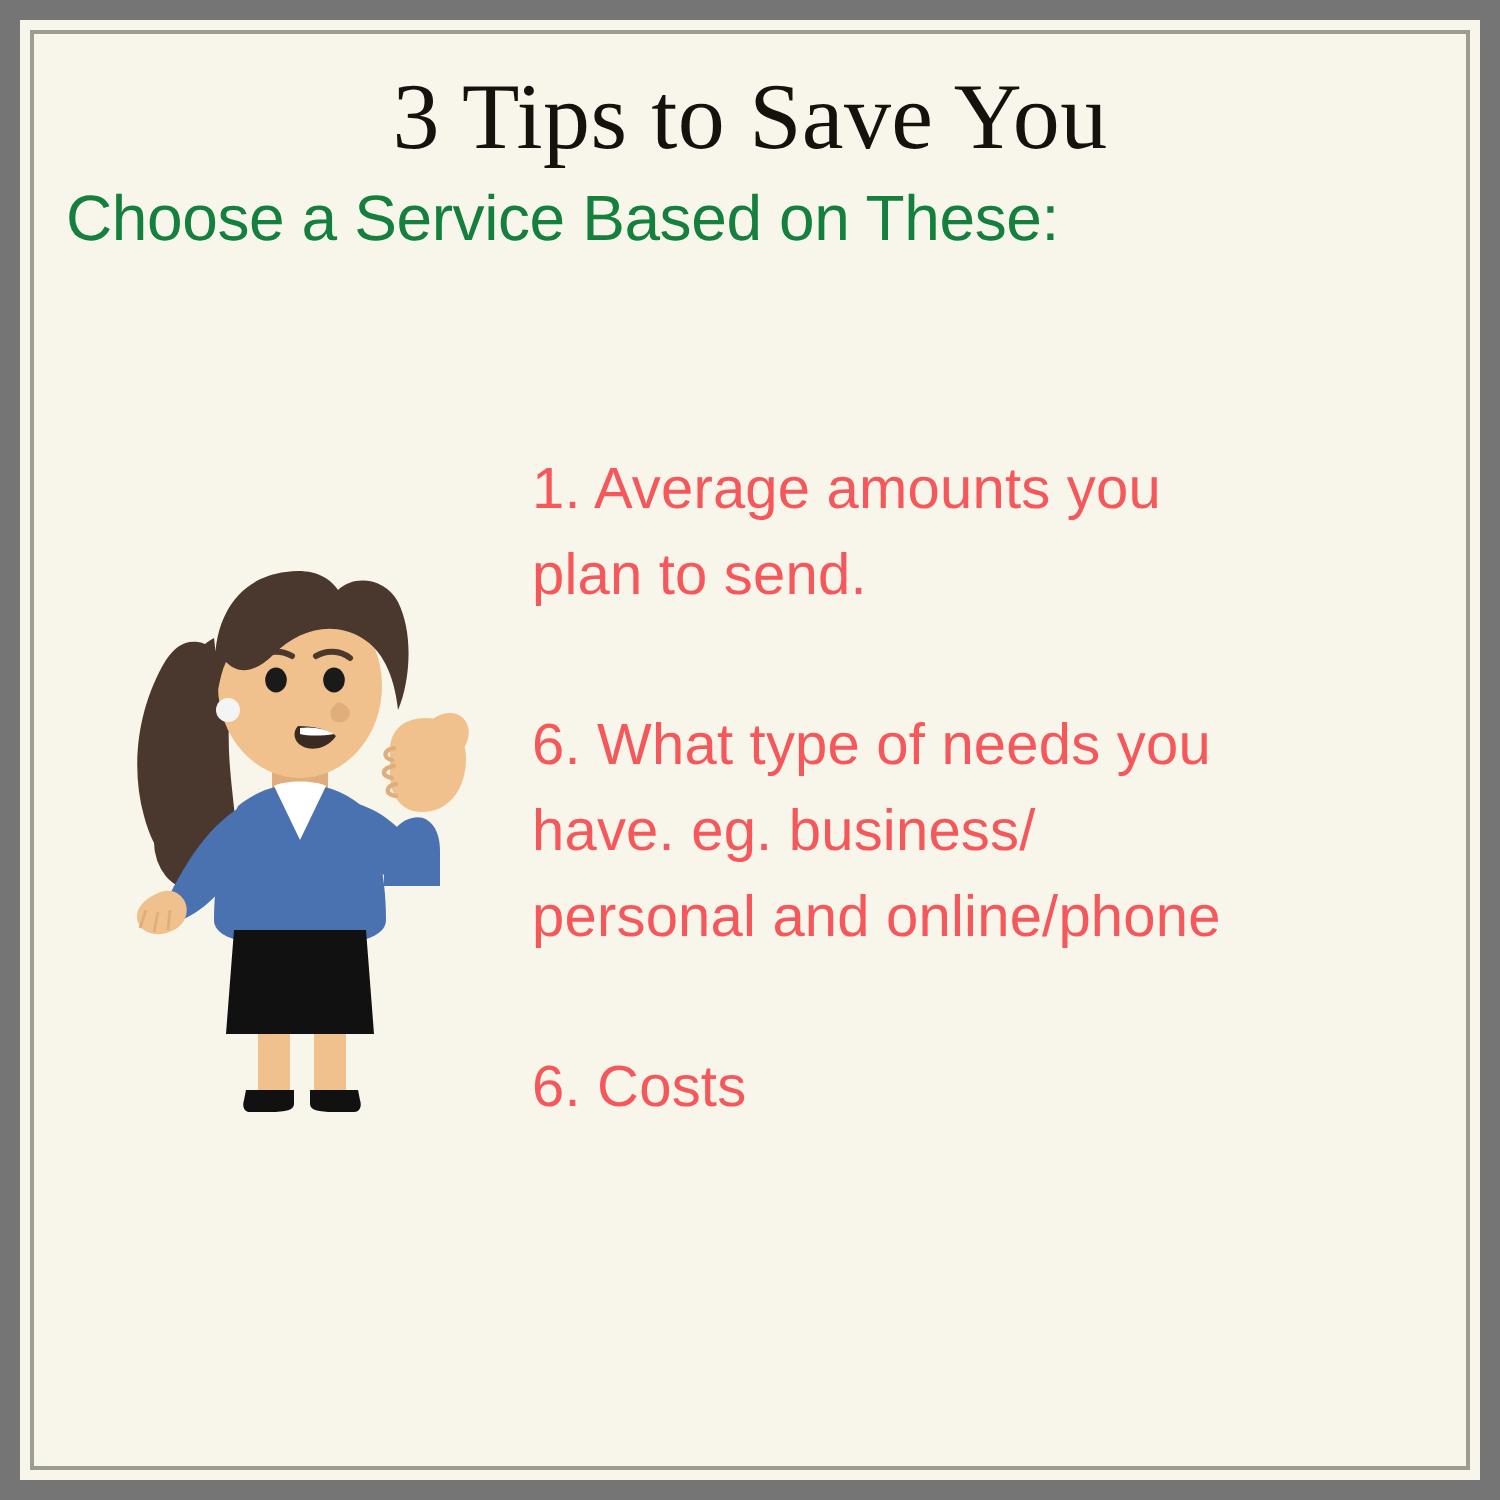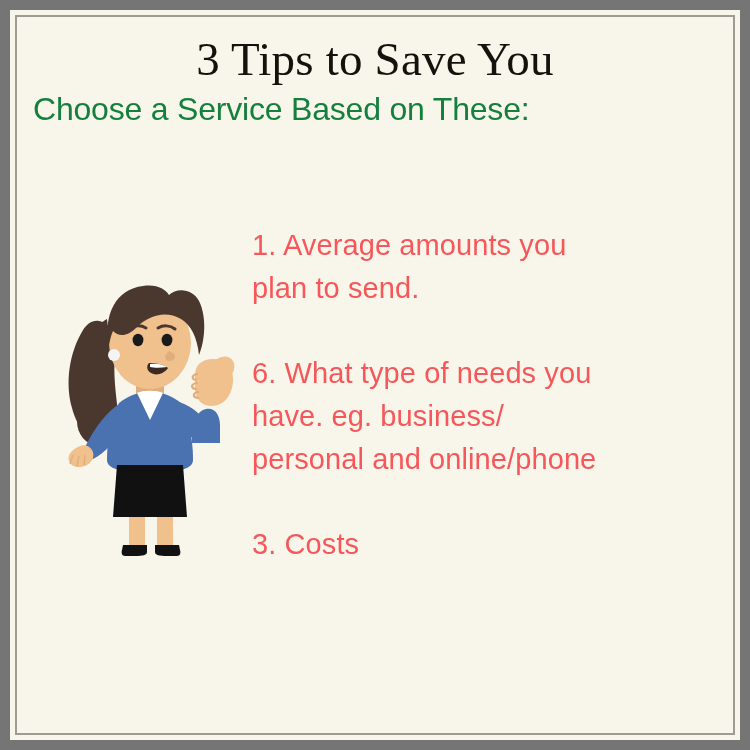--- a/index.html
+++ b/index.html
@@ -75,21 +75,21 @@
     font-size: 32px;
     line-height: 38px;
     font-weight: 400;
     color: #15803d;
     letter-spacing: -0.2px;
   }
 
   
   #tips {
     position: absolute;
-    left: 235px;
+    left: 249px;
     top: 207px;
     width: 470px;
     color: #f5575a;
     font-family: "Liberation Sans", sans-serif;
     font-size: 29px;
     line-height: 43px;
     font-weight: 400;
     letter-spacing: 0.1px;
   }
   .tip {
@@ -119,21 +119,21 @@
         <div id="title">3 Tips to Save You</div>
 
         <div id="subtitle">Choose a Service Based on These:</div>
 
         <div id="tips">
           <p class="tip">1. Average amounts you
 plan to send.</p>
           <p class="tip">6. What type of needs you
 have. eg. business/
 personal and online/phone</p>
-          <p class="tip">3. Costs</p>
+          <p class="tip">6. Costs</p>
         </div>
 
         <div id="illustration">
           <svg viewBox="0 0 190 285" xmlns="http://www.w3.org/2000/svg">
 
             <path d="M22 55 C8 78 4 108 11 133 C16 152 26 163 38 163
                      C50 163 58 152 57 138 C55 118 52 100 54 80
                      C56 62 50 48 38 46 C31 45 26 49 22 55 Z" fill="#4A372E"></path>
 
             <ellipse cx="36" cy="146" rx="20" ry="24" fill="#4A372E"></ellipse>

